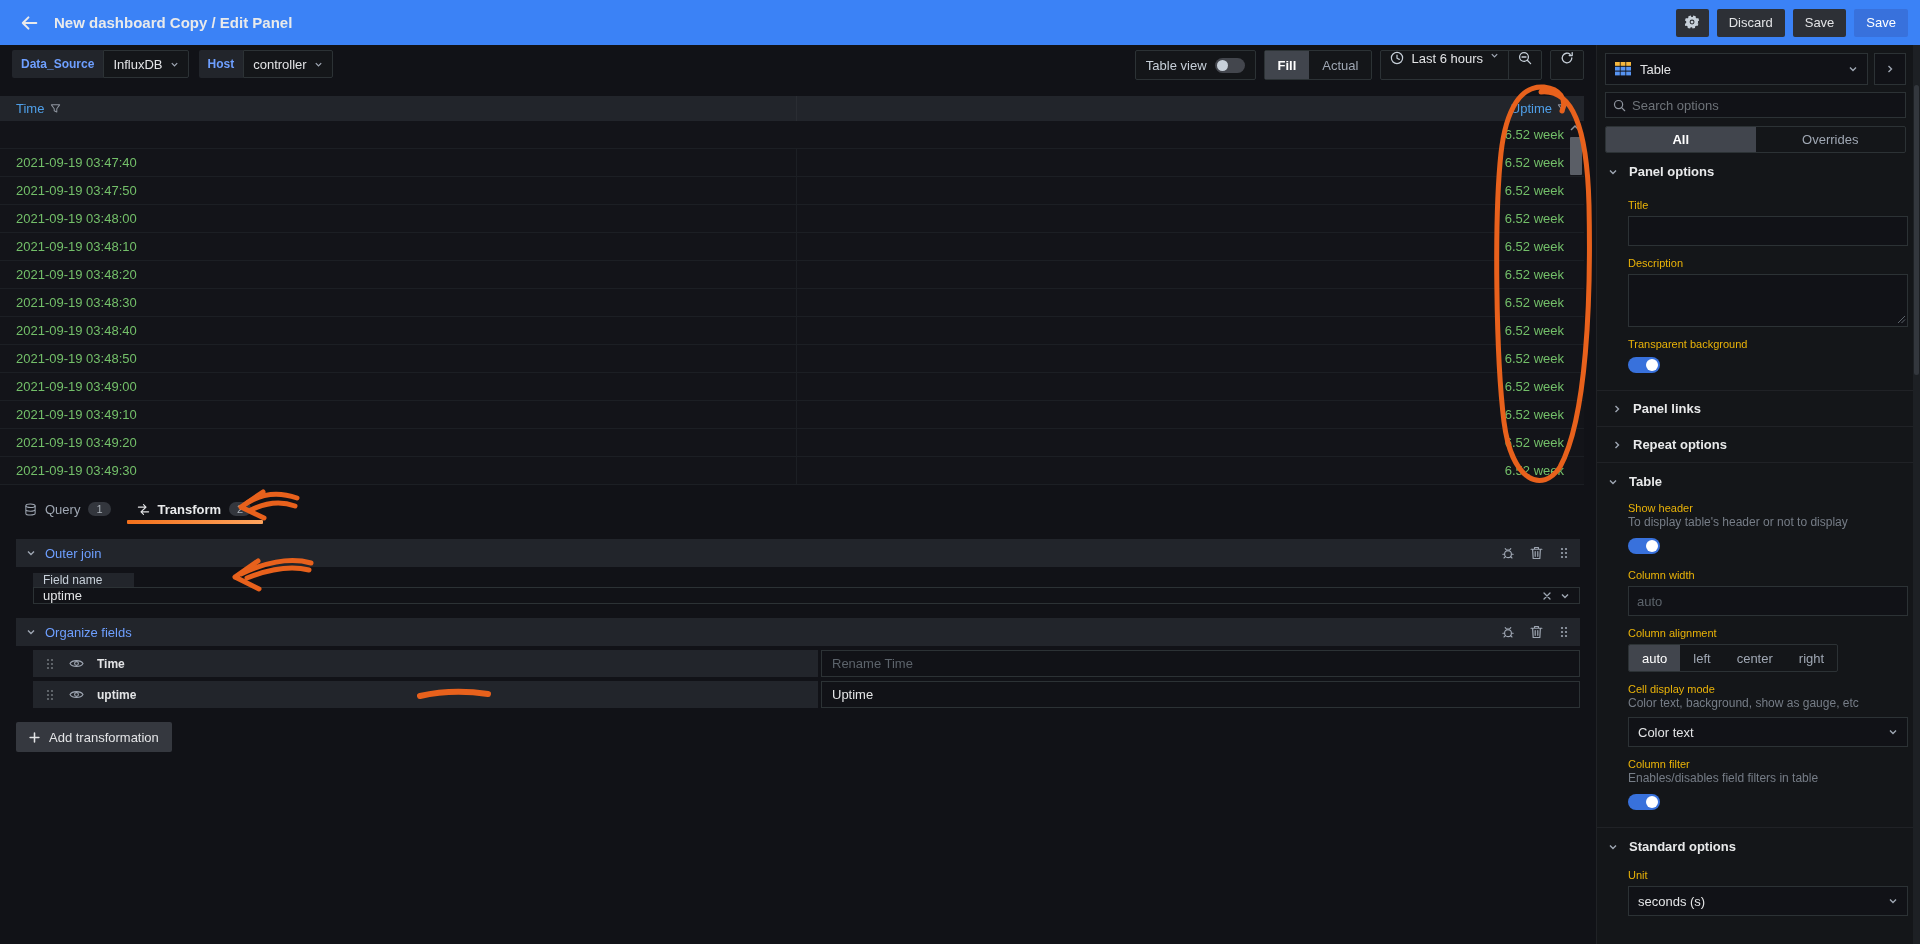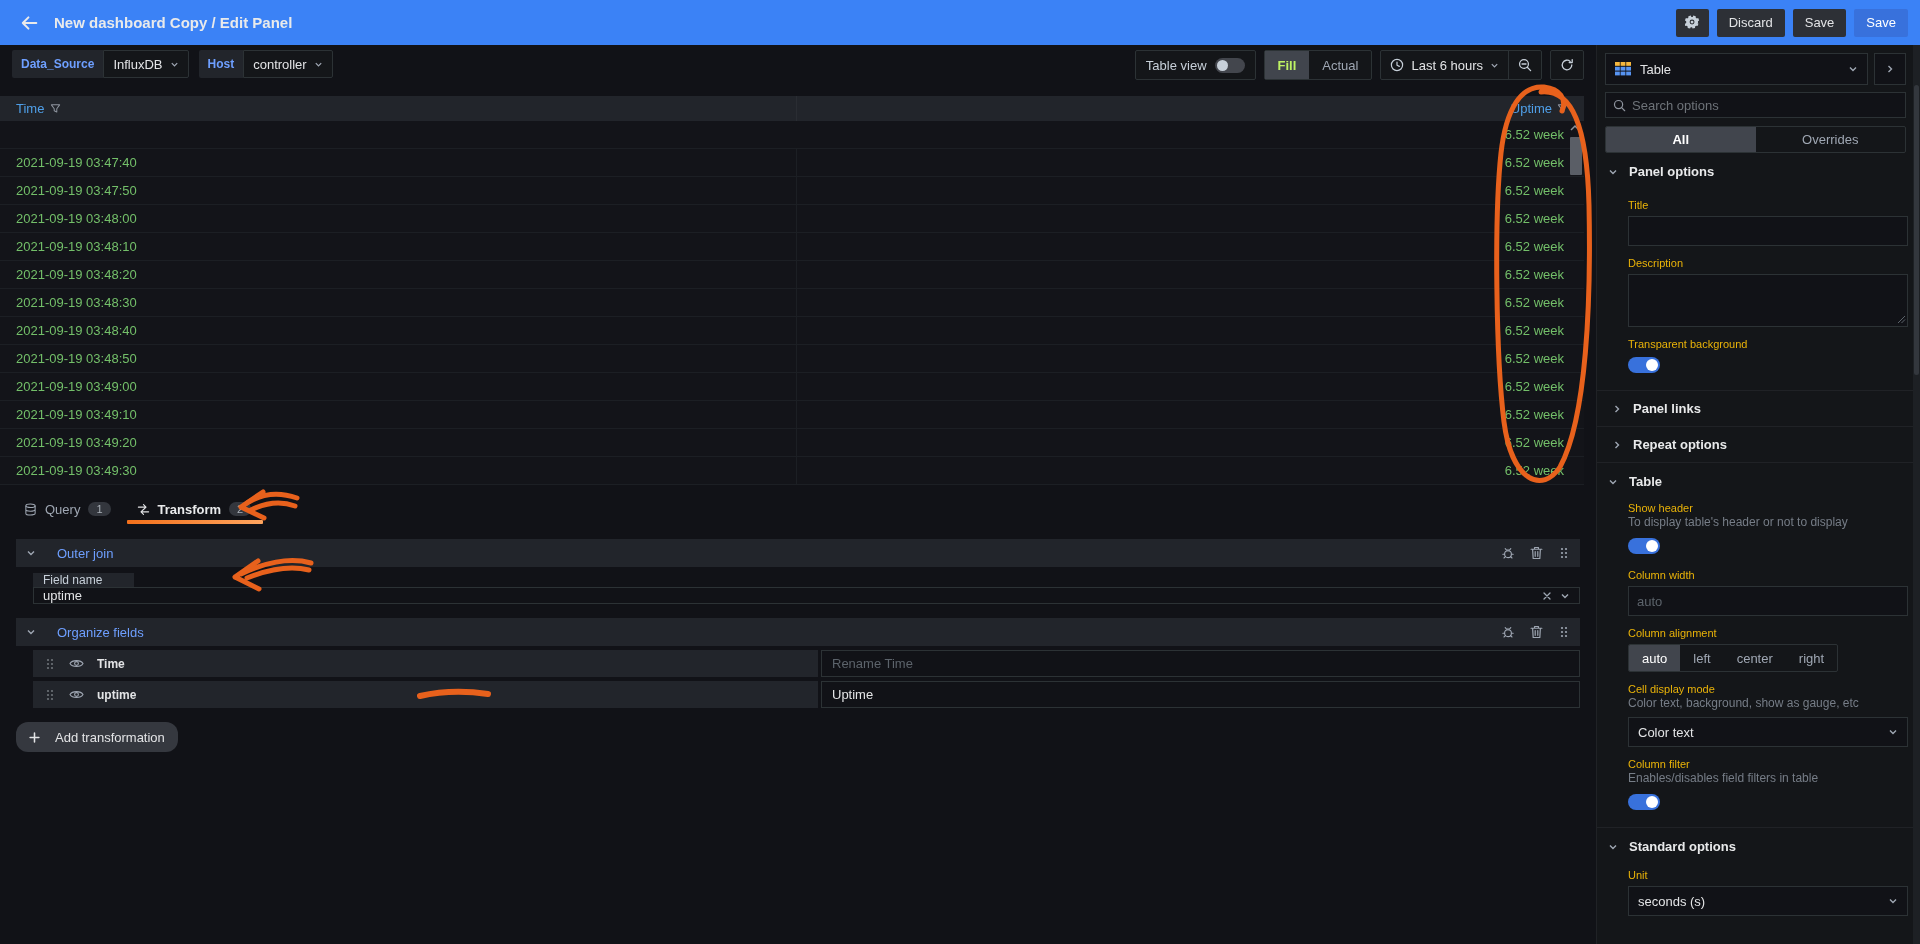--- a/index.html
+++ b/index.html
@@ -21,22 +21,22 @@
 .subbar { display:flex; align-items:flex-start; padding:5px 12px 0 12px; height:38px; }
 .var-group { display:flex; margin-right:10px; }
 .var-label { background:#22252b; color:#6e9fff; font-size:12px; font-weight:700; padding:0 9px; display:flex; align-items:center; height:28px; border-radius:2px 0 0 2px; }
 .var-value { background:#141619; border:1px solid #2c3235; height:28px; display:flex; align-items:center; gap:7px; padding:0 9px; font-size:13px; color:#e3e4e6; border-radius:0 2px 2px 0; cursor:pointer; }
 .subbar-right { margin-left:auto; display:flex; gap:8px; }
 .bgroup { border:1px solid #2c3235; border-radius:2px; height:30px; display:flex; align-items:center; background:#141619; }
 .tv-label { font-size:13px; color:#c7d0d9; padding:0 8px 0 10px; }
 .toggle-off { width:30px; height:15px; border-radius:8px; background:#43464d; position:relative; margin-right:10px; cursor:pointer; }
 .toggle-off::after { content:""; position:absolute; width:11px; height:11px; border-radius:50%; background:#c7d0d9; top:2px; left:2px; }
 .seg { height:28px; display:flex; align-items:center; padding:0 13px; font-size:13px; color:#9fa7b3; cursor:pointer; }
-.seg.active { background:#41454d; color:#bef264; font-weight:700; }
-.tp-item { display:flex; align-items:center; gap:7px; padding:0 9px; height:28px; font-size:13px; font-weight:500; color:#e3e4e6; cursor:pointer; }
+.seg.active { background:#41454d; color:#ffffff; font-weight:700; }
+.tp-item { display:flex; gap:7px; padding:0 9px; height:28px; font-size:13px; font-weight:500; color:#e3e4e6; cursor:pointer; }
 .vdiv { width:1px; height:28px; background:#2c3235; }
 
 
 .table-panel { position:relative; margin-top:13px; width:1584px; }
 .thead { height:25px; background:#22252b; display:flex; align-items:center; font-size:13px; font-weight:500; }
 .th-time { width:797px; height:100%; display:flex; align-items:center; gap:6px; padding-left:16px; color:#4f9fe8; border-right:1px solid #2a2d33; cursor:pointer; }
 .th-uptime { margin-left:auto; display:flex; align-items:center; gap:5px; padding-right:16px; color:#4f9fe8; cursor:pointer; }
 .tbody { position:relative; }
 .trow { height:28px; display:flex; align-items:stretch; border-bottom:1px solid #1c1f24; background:#131419; font-size:13px; color:#73bf69; }
 .td-time { width:797px; display:flex; align-items:center; padding-left:16px; border-right:1px solid #1c1f24; }
@@ -47,33 +47,33 @@
 
 .tabs { display:flex; align-items:center; gap:26px; padding-left:24px; margin-top:9px; height:30px; }
 .tab { position:relative; display:flex; align-items:center; gap:8px; font-size:13px; color:#9fa7b3; height:100%; cursor:pointer; }
 .tab .tlabel { color:#9fa7b3; }
 .tab.active .tlabel { color:#e9eaeb; font-weight:700; }
 .tab.active::after { content:""; position:absolute; left:-10px; right:-12px; bottom:0; height:4px; border-radius:1px; background:linear-gradient(90deg,#f3701b,#ffa55f); }
 .badge { background:#33363d; color:#aab0b8; font-size:11px; font-weight:500; padding:1px 8px; border-radius:9px; }
 
 
 .tsection { margin:15px 16px 0 16px; width:1564px; }
-.tsection-header { height:28px; background:#22252b; display:flex; align-items:center; gap:21px; padding:0 10px; cursor:pointer; }
+.tsection-header { height:28px; background:#22252b; display:flex; align-items:center; gap:9px; padding:0 10px; cursor:pointer; }
 .tsection-title { color:#6e9fff; font-size:13px; font-weight:500; }
 .ts-icons { margin-left:auto; display:flex; gap:15px; color:#9fa7b3; }
 .field-row { display:flex; margin:6px 0 0 17px; height:30px;flex-direction:column; }
 .field-label { background:#22252b; width:101px; display:flex; align-items:center; padding:0 10px; font-size:12px; font-weight:500; color:#c7d0d9; }
 .field-input-wrap { flex:1; background:#111217; border:1px solid #2c3235; display:flex; align-items:center; padding:0 9px; gap:8px; }
 .field-input-wrap input { flex:1; background:transparent; border:0; outline:0; color:#e3e4e6; font-size:13px; font-family:inherit; }
 .org-row { display:flex; margin:4px 0 0 17px; height:27px; gap:3px; }
 .org-left { width:785px; background:#22252b; display:flex; align-items:center; gap:13px; padding:0 11px; }
 .org-name { font-size:12px; font-weight:700; color:#e3e4e6; }
 .org-input { flex:1; background:#111217; border:1px solid #2c3235; padding:0 10px; font-size:13px; color:#e3e4e6; font-family:inherit; outline:0; }
 .org-input::placeholder { color:#5c636b; }
-.add-btn { margin:14px 0 0 16px; height:30px; background:#35383f; border-radius:12px; display:inline-flex; align-items:center; gap:15px; padding:0 13px; font-size:13px; font-weight:500; color:#e3e4e6; cursor:pointer; }
+.add-btn { margin:14px 0 0 16px; height:30px; background:#35383f; border-radius:2px; display:inline-flex; align-items:center; gap:9px; padding:0 13px; font-size:13px; font-weight:500; color:#e3e4e6; cursor:pointer; }
 
 
 .sidebar { position:absolute; top:45px; right:0; width:324px; bottom:0; background:#141619; border-left:1px solid #202226; overflow:hidden; }
 .viz-row { display:flex; gap:6px; padding:8px 14px 0 8px; }
 .viz-select { flex:1; height:32px; border:1px solid #2c3235; background:#111217; display:flex; align-items:center; gap:9px; padding:0 9px; font-size:13px; color:#e3e4e6; cursor:pointer; }
 .viz-collapse { width:32px; height:32px; border:1px solid #2c3235; background:#111217; display:flex; align-items:center; justify-content:center; color:#9fa7b3; cursor:pointer; }
 .search-box { margin:7px 14px 0 8px; height:26px; border:1px solid #2c3235; background:#111217; display:flex; align-items:center; gap:6px; padding:0 7px; }
 .search-box input { flex:1; background:transparent; border:0; outline:0; font-size:13px; color:#c7d0d9; font-family:inherit; }
 .search-box input::placeholder { color:#6e7379; }
 .opt-tabs { margin:8px 14px 0 8px; height:27px; border:1px solid #2c3235; border-radius:2px; display:flex; overflow:hidden; }

